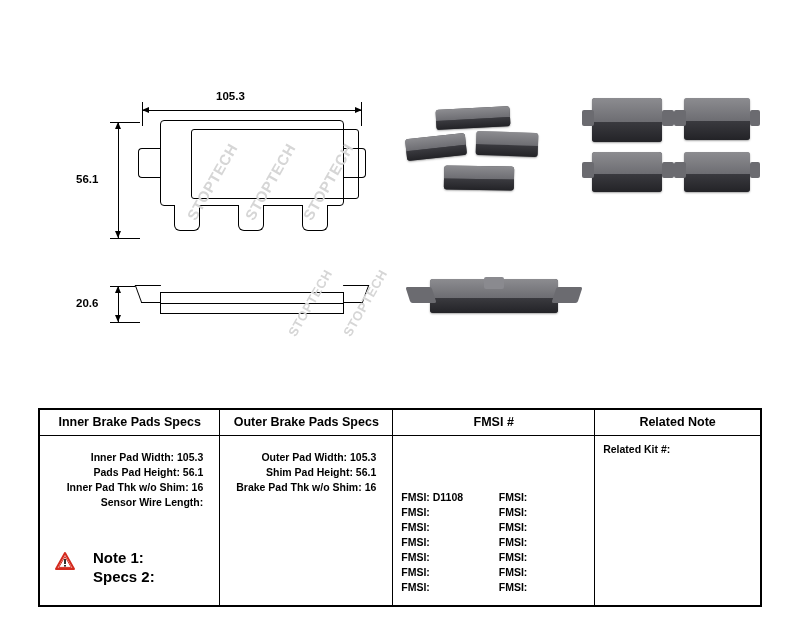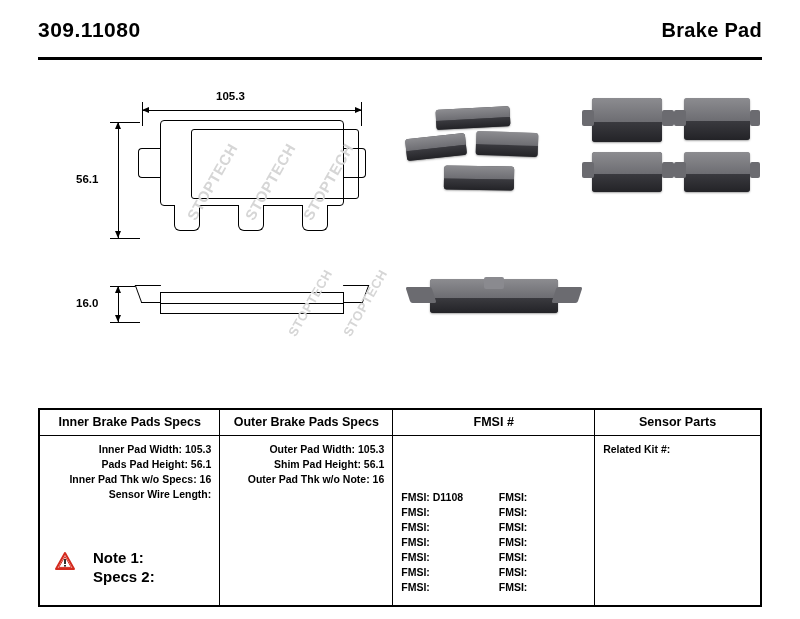--- a/index.html
+++ b/index.html
@@ -255,21 +255,21 @@
   }
   .spec-table td {
     border-left: 1.5px solid #000;
     border-right: 1.5px solid #000;
     vertical-align: top;
     padding: 6px 8px 10px 8px;
     background: #fff;
   }
   .spec-table tr.body-row td { border-bottom: 1.5px solid #000; }
 
-  .kv-list { list-style: none; margin: 0; padding: 0; }
+  .kv-list { list-style: none; margin: 8px; padding: 0; }
   .kv-list li {
     font-size: 10.5px;
     font-weight: bold;
     color: #000;
     line-height: 15px;
     text-align: right;
     white-space: nowrap;
   }
   .kv-list li .val { font-weight: bold; }
 
@@ -315,24 +315,20 @@
     color: #000;
     line-height: 19px;
     white-space: nowrap;
   }
 </style>
 </head>
 <body>
 
 <div class="page">
 
-  <div class="header">
-    <div class="header-sku">309.11080</div>
-    <div class="header-title">Brake Pad</div>
-  </div>
 
   <div class="drawing-area">
 
     <div>
       <div class="dim-line dim-h" style="left:104px; top:40px; width:220px;"></div>
       <div class="arrow arrow-l" style="left:104px; top:37px;"></div>
       <div class="arrow arrow-r" style="left:317px; top:37px;"></div>
       <div class="tick-v" style="left:104px; top:32px; height:24px;"></div>
       <div class="tick-v" style="left:323px; top:32px; height:24px;"></div>
       <div class="dim-label" style="left:178px; top:20px;">105.3</div>
@@ -346,21 +342,21 @@
       <div class="tick-h" style="left:72px; top:168px; width:30px;"></div>
       <div class="dim-label" style="left:38px; top:103px;">56.1</div>
     </div>
 
     <div>
       <div class="dim-line dim-v" style="left:80px; top:216px; height:36px;"></div>
       <div class="arrow arrow-u" style="left:77px; top:216px;"></div>
       <div class="arrow arrow-d" style="left:77px; top:245px;"></div>
       <div class="tick-h" style="left:72px; top:216px; width:30px;"></div>
       <div class="tick-h" style="left:72px; top:252px; width:30px;"></div>
-      <div class="dim-label" style="left:38px; top:227px;">16.0</div>
+      <div class="dim-label" style="left:38px; top:227px;">20.6</div>
     </div>
 
     <div class="pad-outline">
       <div class="ear-l"></div>
       <div class="ear-r"></div>
       <div class="body">
         <div class="inner-line"></div>
       </div>
       <div class="tab t1"></div>
       <div class="tab t2"></div>
@@ -449,59 +445,59 @@
         <col style="width:25%;">
         <col style="width:24%;">
         <col style="width:28%;">
         <col style="width:23%;">
       </colgroup>
       <thead>
         <tr>
           <th>Inner Brake Pads Specs</th>
           <th>Outer Brake Pads Specs</th>
           <th>FMSI #</th>
-          <th>Sensor Parts</th>
+          <th>Related Note</th>
         </tr>
       </thead>
       <tbody>
         <tr class="body-row">
 
           <td>
             <ul class="kv-list">
               <li>
                 <span>Inner Pad Width:</span>
                 <span class="val">105.3</span>
               </li>
               <li>
                 <span>Pads Pad Height:</span>
                 <span class="val">56.1</span>
               </li>
               <li>
-                <span>Inner Pad Thk w/o Specs:</span>
+                <span>Inner Pad Thk w/o Shim:</span>
                 <span class="val">16</span>
               </li>
               <li>
                 <span>Sensor Wire Length:</span>
                 <span class="val"></span>
               </li>
             </ul>
           </td>
 
           <td>
             <ul class="kv-list">
               <li>
                 <span>Outer Pad Width:</span>
                 <span class="val">105.3</span>
               </li>
               <li>
                 <span>Shim Pad Height:</span>
                 <span class="val">56.1</span>
               </li>
               <li>
-                <span>Outer Pad Thk w/o Note:</span>
+                <span>Brake Pad Thk w/o Shim:</span>
                 <span class="val">16</span>
               </li>
             </ul>
           </td>
 
           <td>
             <div class="fmsi-cols">
               <div class="fmsi-col">
                 <ul>
                   <li>FMSI:  D1108</li>

